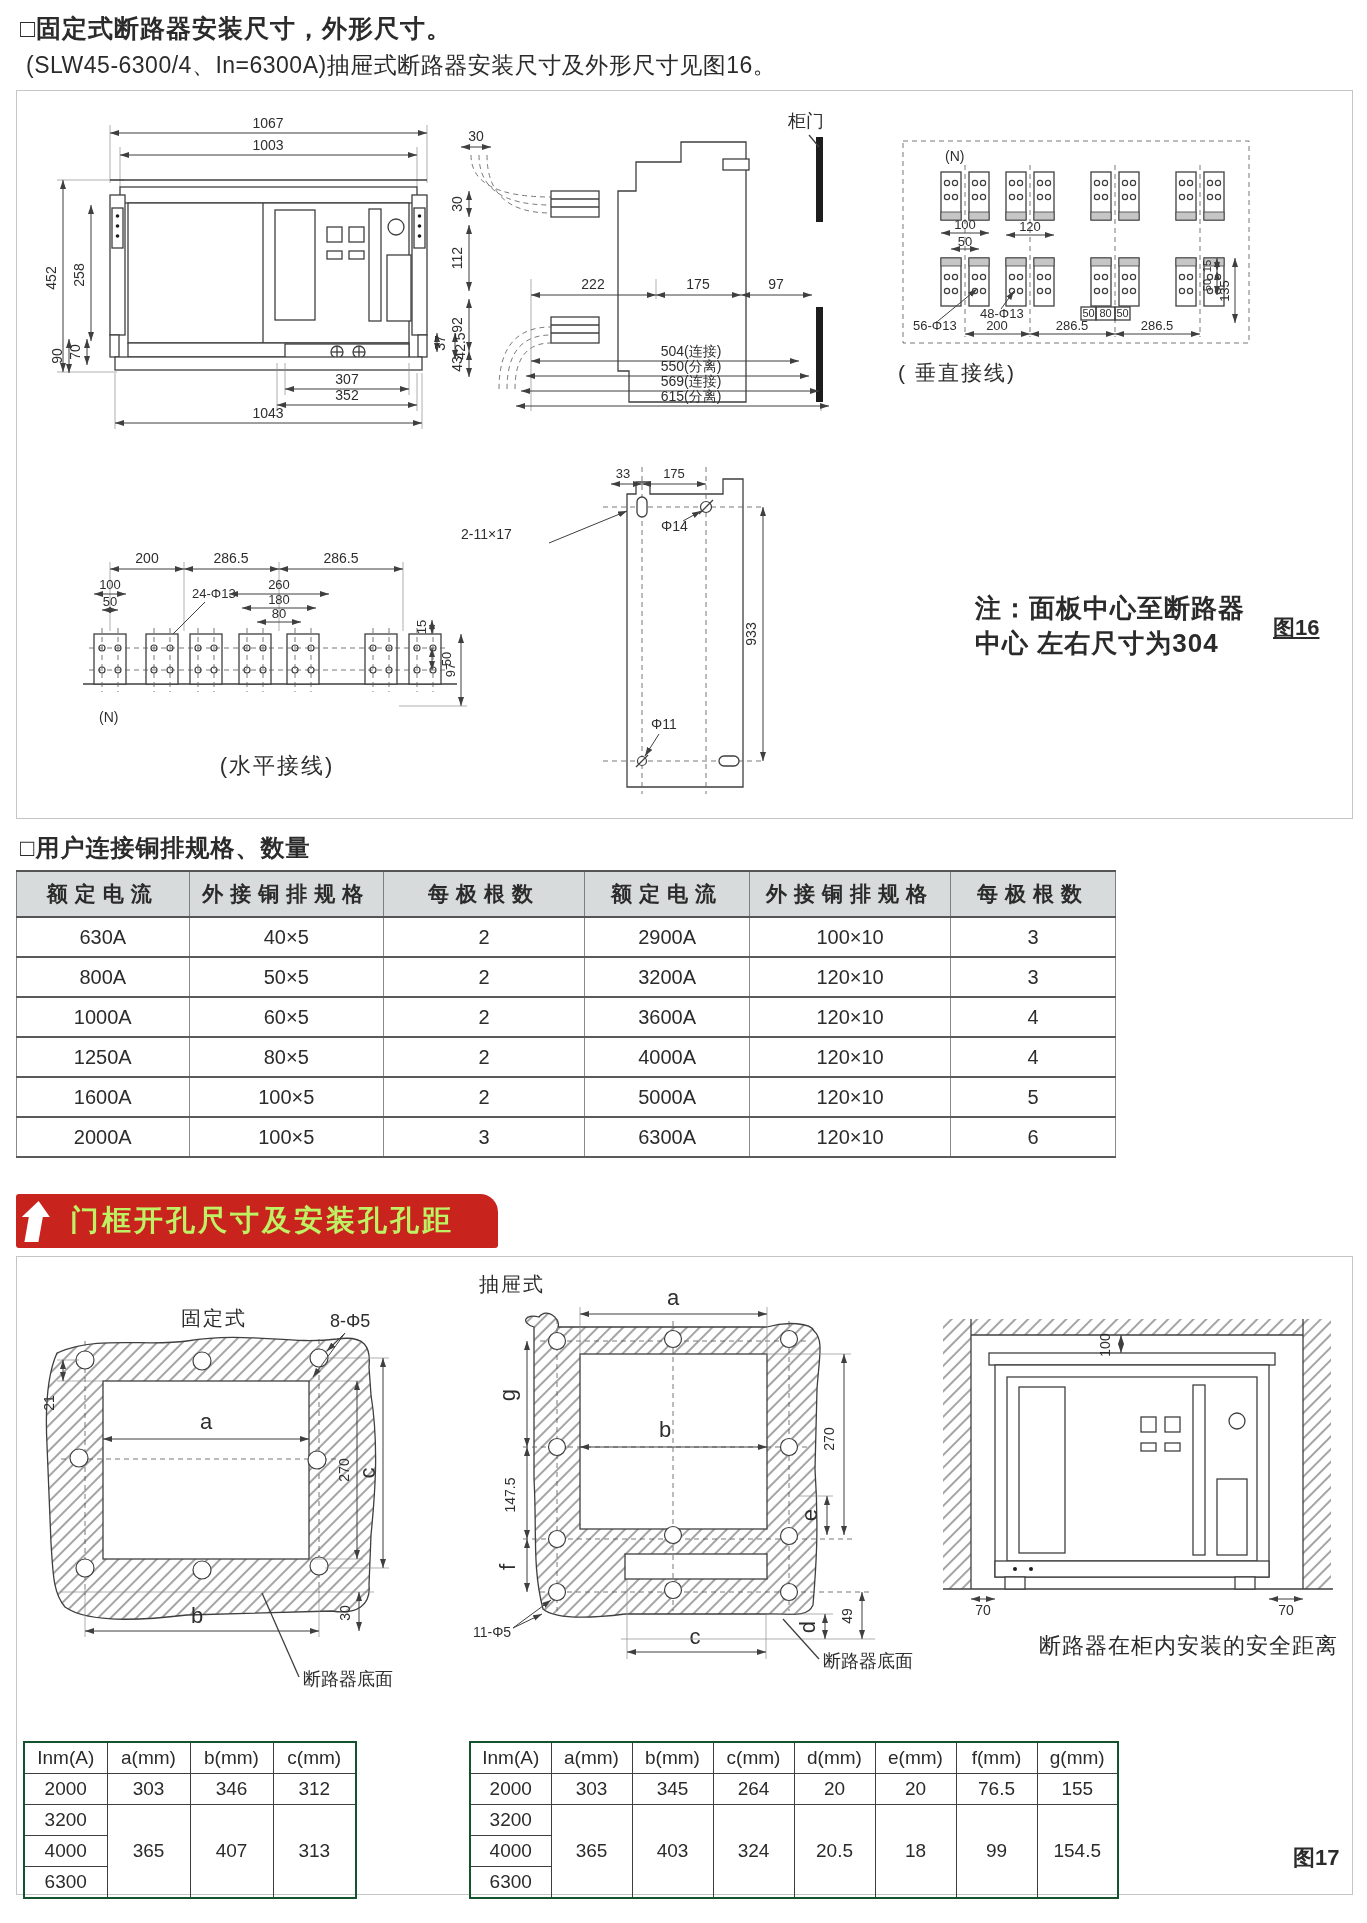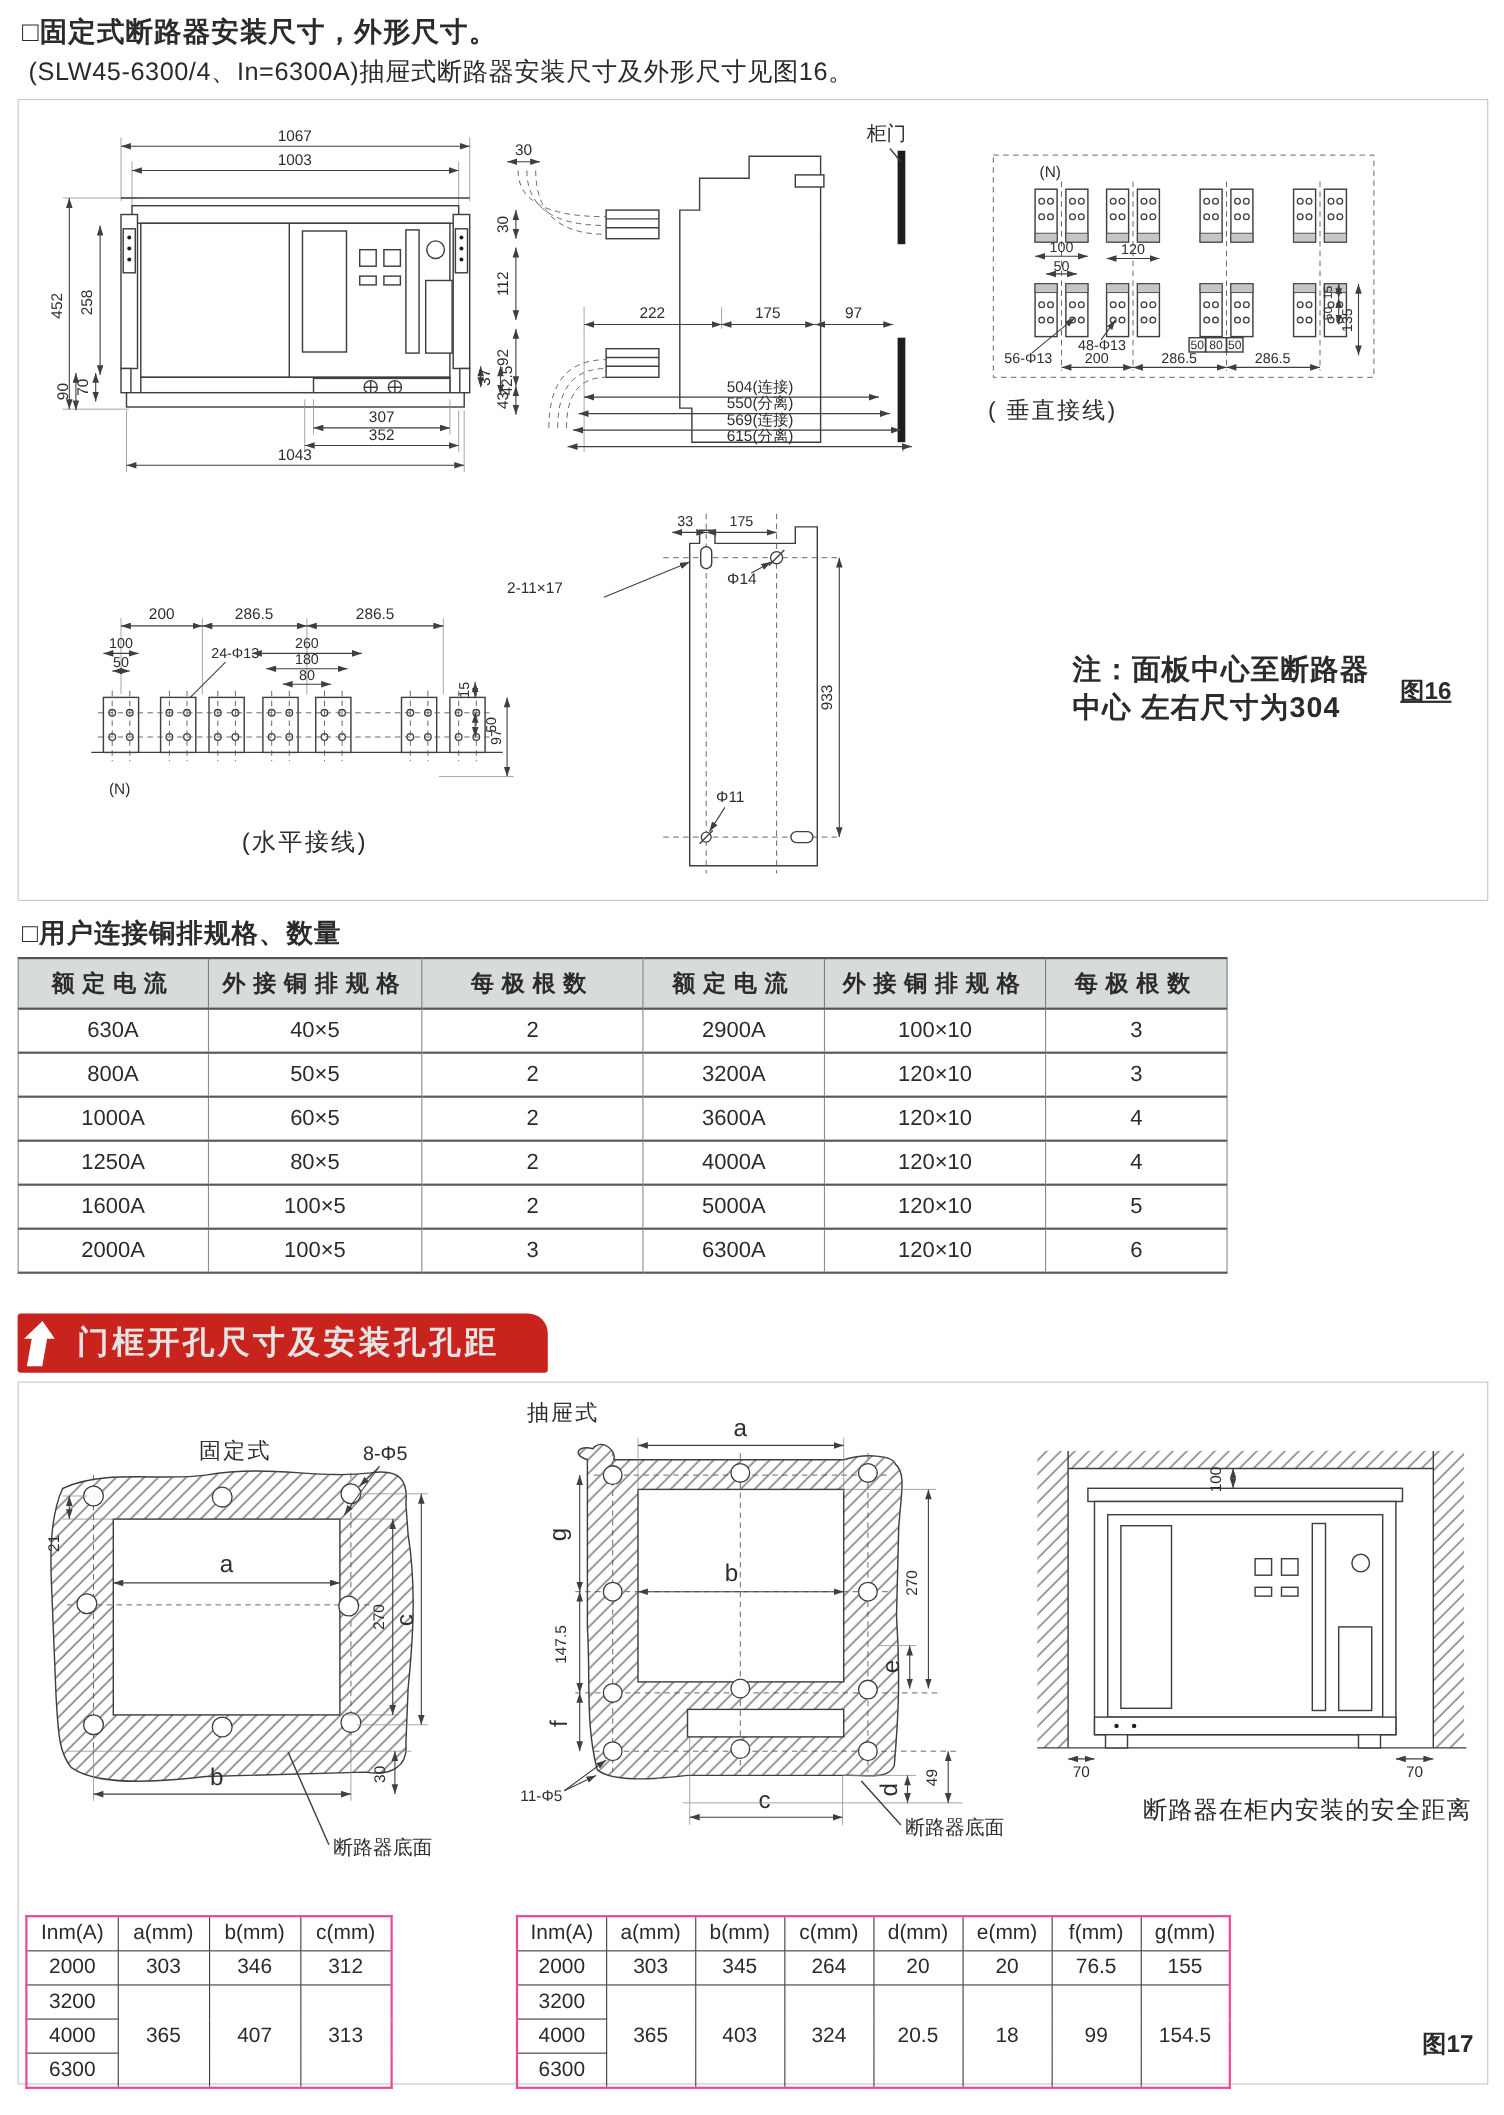--- a/index.html
+++ b/index.html
@@ -14,26 +14,26 @@
   .figlab{font-size:22px;font-weight:bold;}
   .sect{font-size:24px;font-weight:bold;letter-spacing:1px;}
   
   table{border-collapse:collapse;}
   #busbar-table{width:1100px;table-layout:fixed;}
   #busbar-table th{background:var(--hdrbg,#d8dbdb);font-size:21px;font-weight:bold;letter-spacing:7px;
     height:42px;border:1px solid #7e7e7e;border-top:2px solid #555;border-bottom:2px solid #555;}
   #busbar-table td{font-size:20px;text-align:center;height:36px;border:1px solid #8a8a8a;
     border-top:2px solid #5a5a5a;border-bottom:2px solid #5a5a5a;margin-left:48px;}
   
-  #banner{position:absolute;background:var(--accent,#c8241d);color:#e5e5e5;border-radius:3px 18px 3px 3px;
+  #banner{position:absolute;background:var(--accent,#c8241d);color:#bef264;border-radius:3px 18px 3px 3px;
     display:flex;align-items:center;}
   #banner .txt{font-size:29px;font-weight:bold;letter-spacing:3px;margin-left:14px;}
   
   .mini td,.mini th{border:1px solid #3e3e3e;font-size:19px;font-weight:normal;text-align:center;height:28px;}
-  .mini{border:2px solid #ec4899;}
+  .mini{border:2px solid #14532d;}
   
   svg text{fill:#2e2e2e;font-family:"Liberation Sans","DejaVu Sans",sans-serif;}
   .dt{font-size:14px;} .dt2{font-size:13px;} .dts{font-size:11px;}
   .big{font-size:22px;} .cnt{font-size:20px;letter-spacing:2px;} .cns{font-size:18px;}
   .ln{stroke:#3f3f3f;stroke-width:1.3;fill:none;}
   .fil{fill:#ffffff;stroke:#3f3f3f;stroke-width:1.3;}
   .shade{fill:#c6c6c6;stroke:#3f3f3f;stroke-width:.8;}
   .dim{stroke:#3f3f3f;stroke-width:1;fill:none;}
   .dsh{stroke:#555;stroke-width:.8;stroke-dasharray:5 4;fill:none;}
   .thin{stroke:#8c8c8c;stroke-width:.7;fill:none;}

